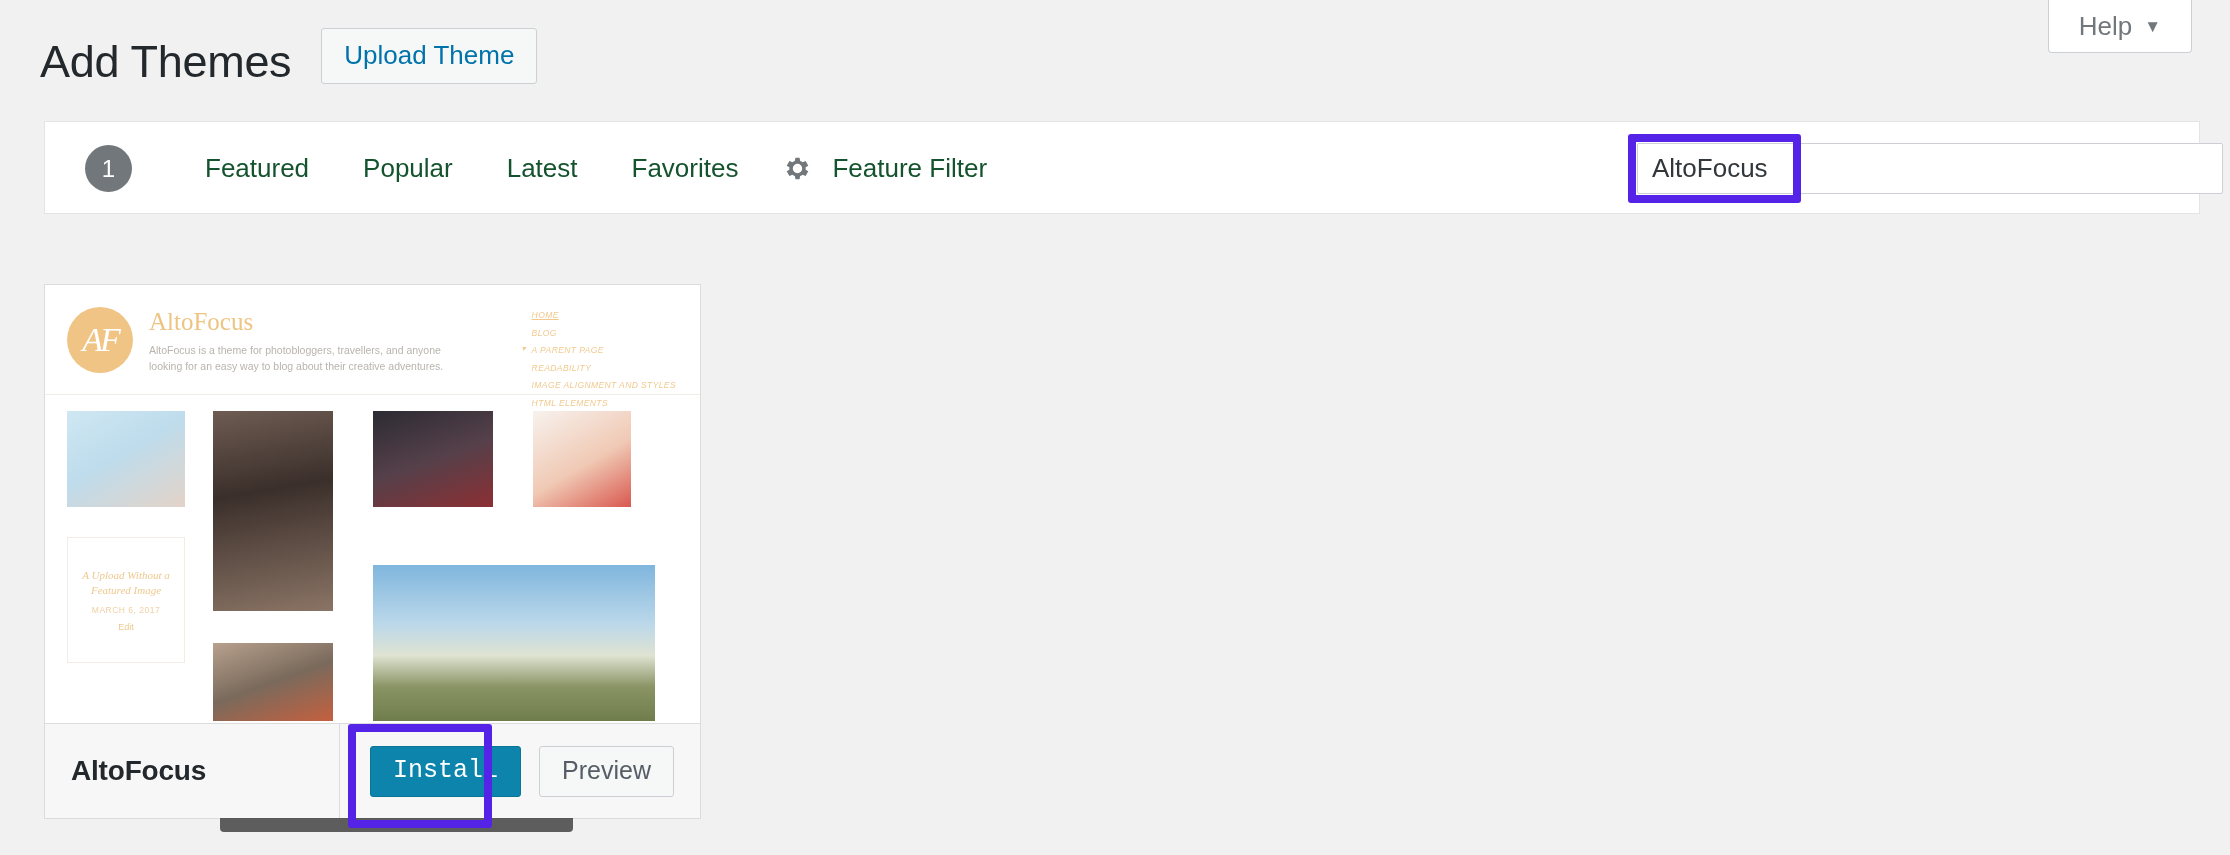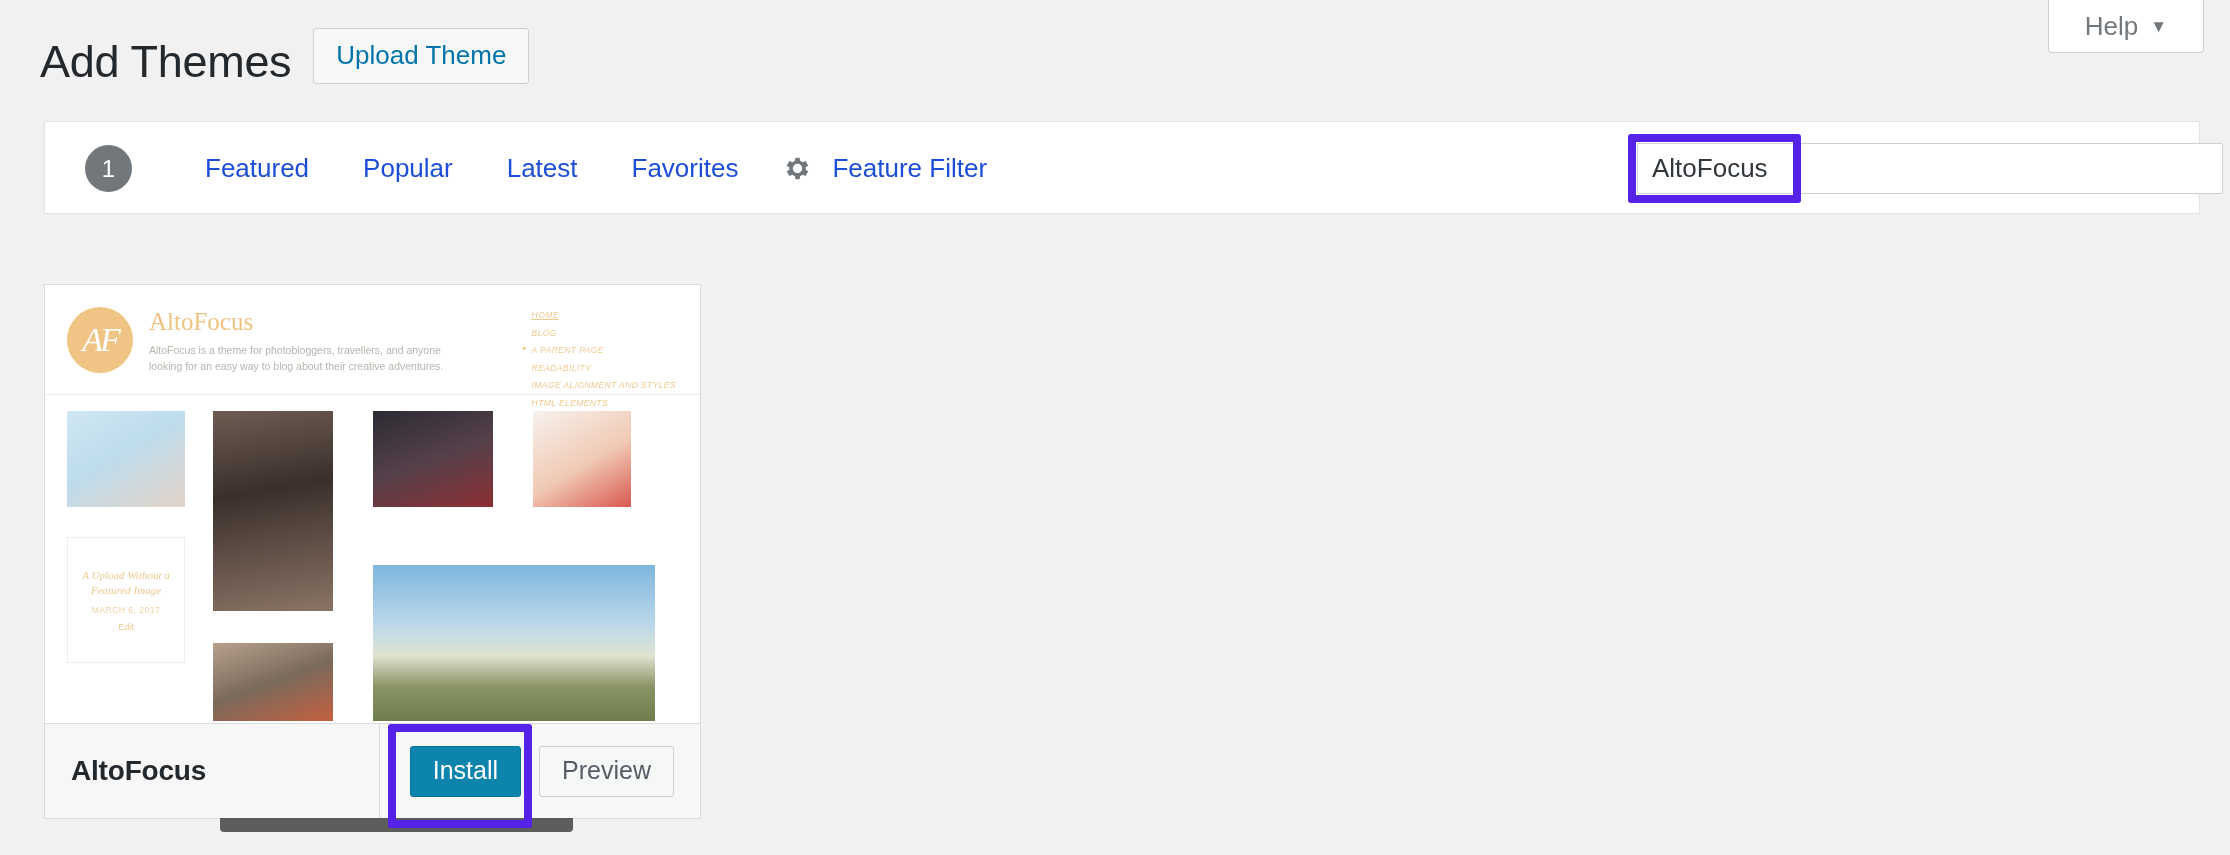--- a/index.html
+++ b/index.html
@@ -7,21 +7,21 @@
     width: 2230px; height: 855px;
     background: #f1f1f1;
     font-family: "Liberation Sans", sans-serif;
     overflow: hidden;
   }
   .screen { position: relative; width: 2230px; height: 855px; }
 
   
   .help-tab {
     position: absolute; top: 0; left: 2048px;
-    width: 156px; height: 53px;
+    width: 144px; height: 53px;
     background: #fff;
     border: 1px solid #ccd0d4; border-top: none;
     border-radius: 0 0 4px 4px;
     display: flex; align-items: center; justify-content: center;
     gap: 12px;
   }
   .help-label { font-size: 26px; color: #72777c; }
   .help-caret { font-size: 17px; color: #72777c; line-height: 1; }
 
   
@@ -29,42 +29,42 @@
     position: absolute; left: 40px; top: 28px;
     display: flex; align-items: flex-end; gap: 22px;
   }
   .page-title {
     font-size: 45px; font-weight: 400; color: #23282d;
     letter-spacing: -0.3px; line-height: 1;
   }
   .upload-btn {
     background: #f6f7f7; border: 1px solid #ccd0d4; border-radius: 3px;
     color: #0073aa; font-size: 26px; font-family: inherit;
-    padding: 13px 22px 15px; line-height: 1; cursor: pointer;
+    padding: 13px 22px 15px; line-height: 1; cursor: pointer; margin-left: 8px;
   }
 
   
   .filter-bar {
     position: absolute; left: 44px; top: 121px;
     width: 2156px; height: 93px;
     background: #fff; border: 1px solid #e2e4e7;
   }
   .count-bubble {
     position: absolute; left: 40px; top: 23px;
     width: 47px; height: 47px; border-radius: 50%;
     background: #72777c; color: #fff;
     display: flex; align-items: center; justify-content: center;
     font-size: 24px;
   }
   .nav-links {
     position: absolute; left: 152px; top: 0; height: 93px;
     display: flex; align-items: center; gap: 38px;
   }
   .nav-link {
-    font-size: 26px; color: #1d4ed8; cursor: pointer;
+    font-size: 26px; color: #14532d; cursor: pointer;
     padding: 0 8px; text-decoration: none; white-space: nowrap;
   }
   .feature-filter { display: flex; align-items: center; gap: 13px; cursor: pointer; }
   .gear-icon { width: 27px; height: 27px; display: block; }
   .gear-icon svg { display: block; width: 27px; height: 27px; fill: #72777c; }
 
   .search-wrap { position: absolute; left: 1592px; top: 21px; }
   .search-input {
     width: 586px; height: 51px;
     border: 1px solid #ccd0d4; border-radius: 2px;
@@ -180,21 +180,21 @@
   .footer-actions {
     margin-left: auto; height: 100%;
     display: flex; align-items: center; gap: 18px;
     padding-right: 26px; border-left: 1px solid #dcdcde; padding-left: 30px;
   }
   .btn {
     font-family: inherit; font-size: 25px; border-radius: 3px;
     padding: 11px 22px 13px; line-height: 1; cursor: pointer;
   }
   .btn-install {
-    background: #0d84ab; border: 1px solid #0b7596; color: #fff;
+    background: #0d84ab; border: 1px solid #0b7596; color: #fff; font-family: Liberation Mono, monospace;
   }
   .btn-preview {
     background: #f6f7f7; border: 1px solid #ccd0d4; color: #555d66;
   }
   .install-wrap { position: relative; }
   .install-highlight {
     position: absolute; left: -22px; top: -22px;
     width: 144px; height: 104px;
     border: 8px solid #5522e8; border-radius: 3px;
     pointer-events: none;

